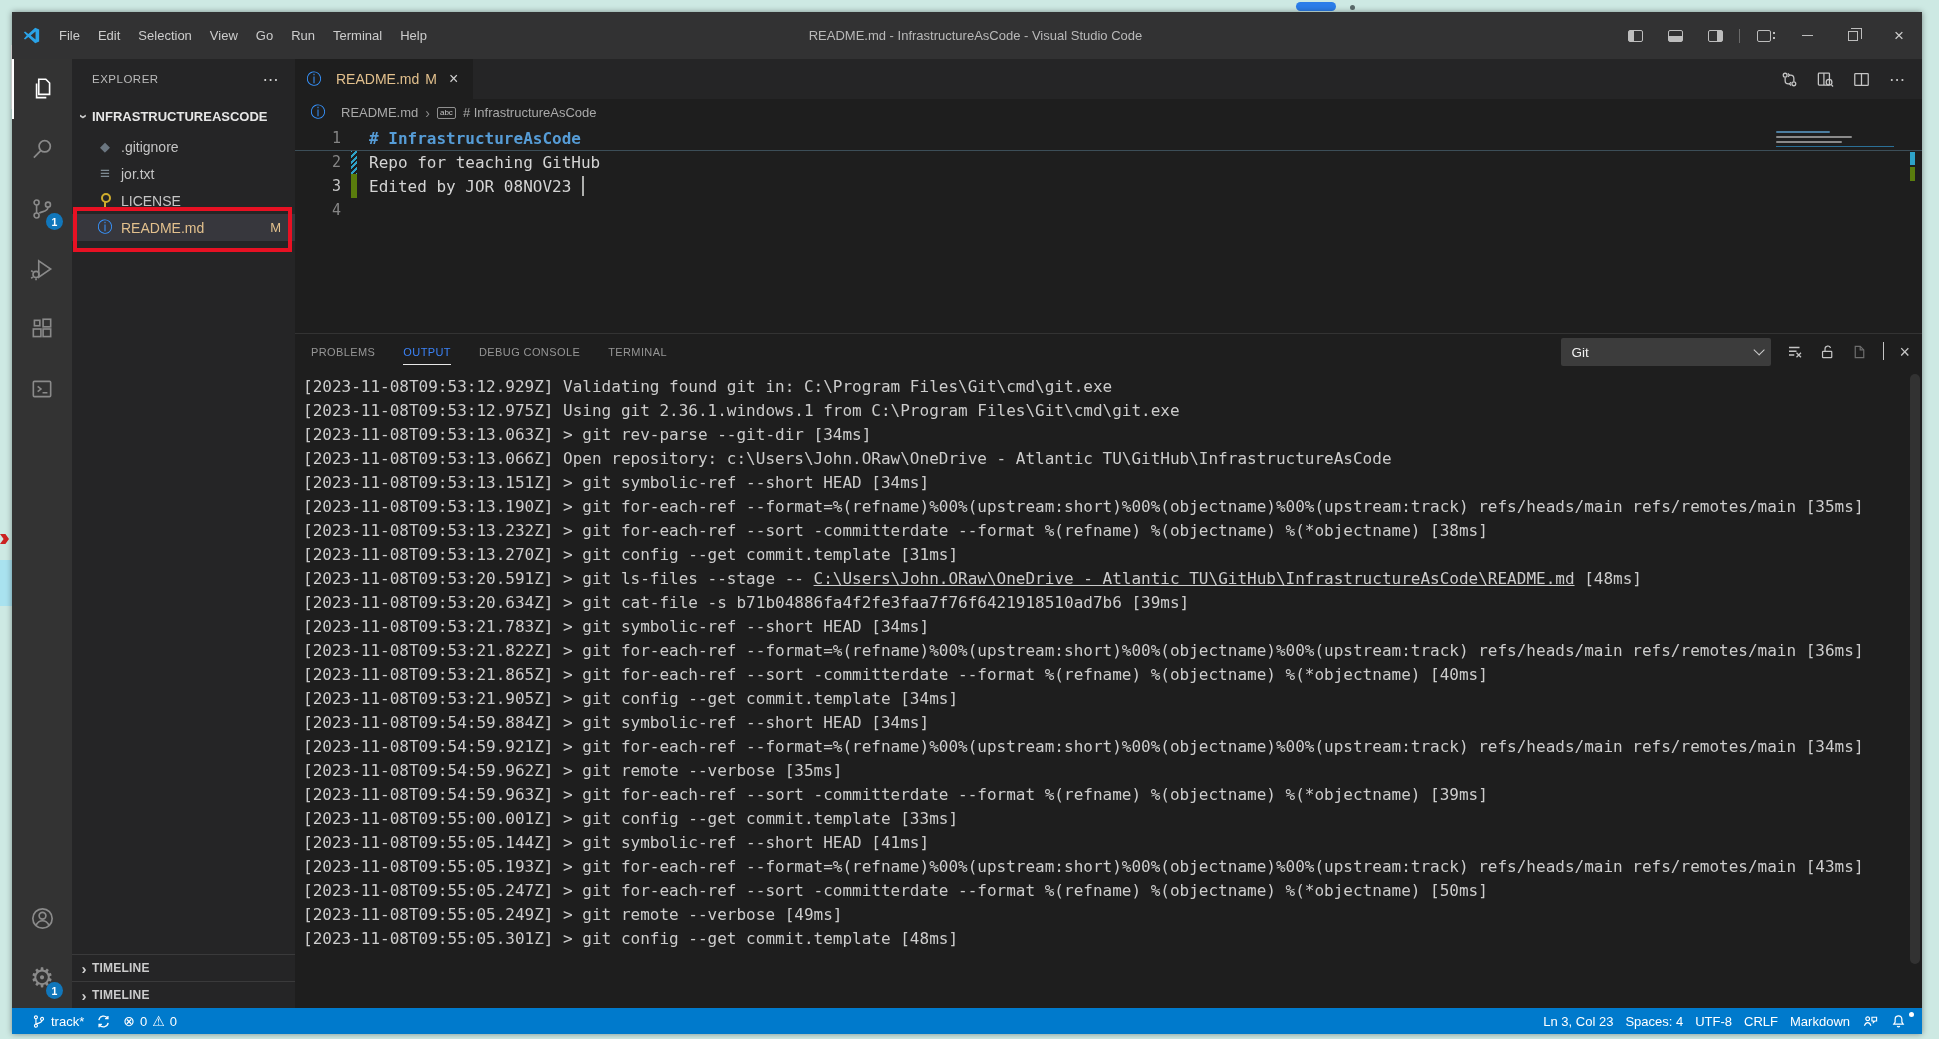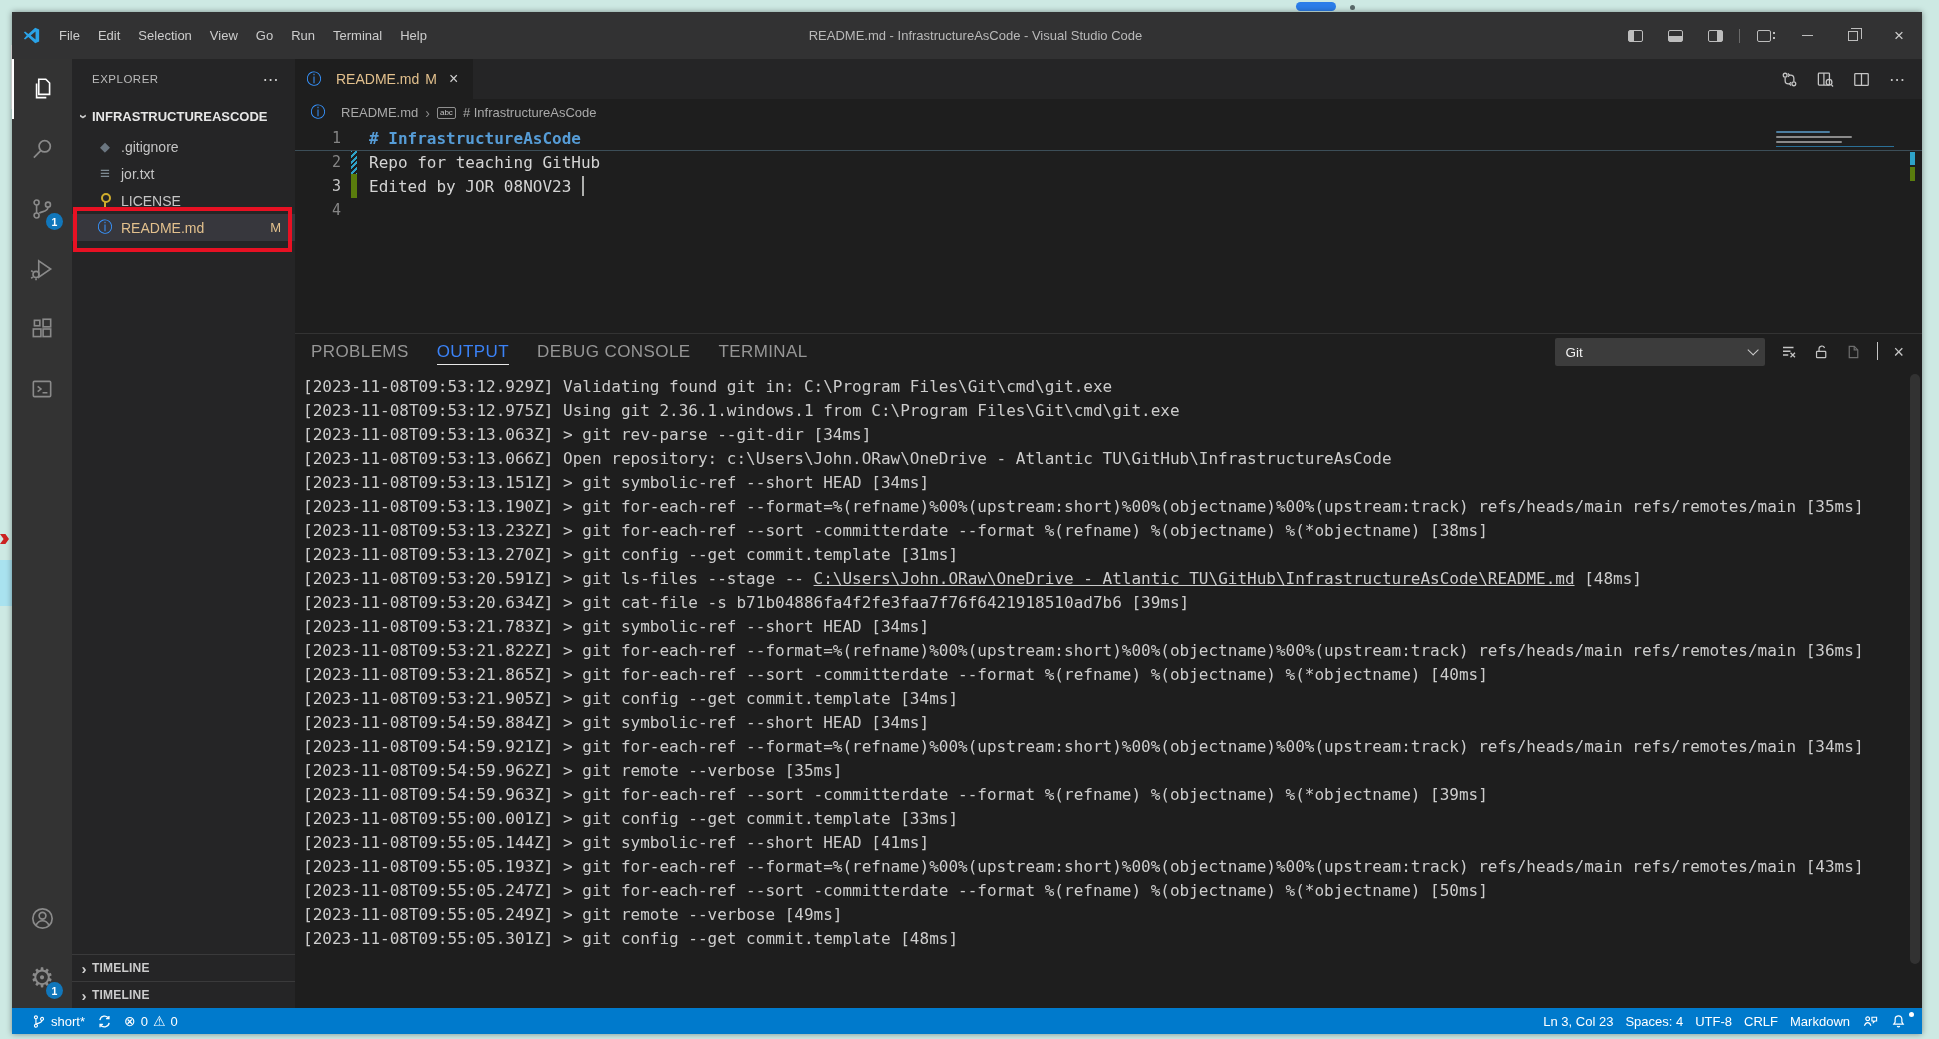--- a/index.html
+++ b/index.html
@@ -99,24 +99,24 @@
   .minimap{position:absolute;right:28px;top:5px;width:118px;}
   .mm-bar{height:2px;margin-bottom:3px;border-radius:1px;}
   .mm-underline{height:1px;background:#2b6f96;margin-top:2px;width:118px;}
   .ruler-mark{position:absolute;right:7px;width:5px;}
   .ruler-modified{top:26px;height:13px;background:#2ea3c9;}
   .ruler-added{top:41px;height:14px;background:#5a7d0d;}
 
   
   .panel{flex:1;display:flex;flex-direction:column;border-top:1px solid #333;position:relative;min-height:0;}
   .panel-tabs{flex:0 0 36px;display:flex;align-items:stretch;padding-left:16px;}
-  .panel-tab{display:flex;align-items:center;margin-right:28px;font-size:17px;letter-spacing:.4px;color:#969696;position:relative;}
+  .panel-tab{display:flex;align-items:center;margin-right:28px;font-size:11px;letter-spacing:.4px;color:#969696;position:relative;}
   .panel-tab.active{color:#3b82f6;}
   .panel-tab.active::after{content:"";position:absolute;left:0;right:0;bottom:5px;height:1px;background:#e7e7e7;}
-  .panel-actions{margin-left:auto;display:flex;align-items:center;gap:15px;padding-right:18px;color:#c5c5c5;}
+  .panel-actions{margin-left:auto;display:flex;align-items:center;gap:15px;padding-right:12px;color:#c5c5c5;}
   .channel-select{width:210px;height:28px;background:#3c3c3c;color:#f0f0f0;font-size:13.5px;display:flex;align-items:center;padding:0 10px;border-radius:2px;}
   .sel-chev{margin-left:auto;width:8px;height:8px;border-right:1.5px solid #ccc;border-bottom:1.5px solid #ccc;transform:rotate(45deg) translateY(-3px);}
   .chev-up{width:9px;height:9px;border-left:1.6px solid #c5c5c5;border-top:1.6px solid #c5c5c5;transform:rotate(45deg) translateY(3px);}
   .pa-close{font-size:18px;line-height:1;}
   .dim{color:#6d6d6d;}
   .output{flex:1;overflow:hidden;padding:5px 0 0 8px;font-family:"DejaVu Sans Mono","Liberation Mono",monospace;font-size:16px;line-height:24px;color:#cccccc;}
   .out-line{height:24px;white-space:pre;}
   .out-link{text-decoration:underline;}
   .out-link:empty{display:none;}
   .panel-scrollbar{position:absolute;right:2px;top:40px;width:10px;height:590px;background:rgba(121,121,121,.22);border-radius:5px;}
@@ -488,21 +488,21 @@
 
   <div class="statusbar">
     <span class="sb-item">
       <svg width="14" height="15" viewBox="0 0 16 16" fill="none" stroke="#fff" stroke-width="1.3">
           <circle cx="4.5" cy="3.2" r="1.7"></circle>
           <circle cx="4.5" cy="12.8" r="1.7"></circle>
           <circle cx="11.5" cy="5" r="1.7"></circle>
           <path d="M4.5 4.9v6.2"></path>
           <path d="M11.5 6.7c0 3.3-4 2.6-7 4.4"></path>
         </svg>
-      <span>short*</span>
+      <span>track*</span>
     </span>
     <span class="sb-item">
       <svg width="15" height="15" viewBox="0 0 16 16" fill="none" stroke="#fff" stroke-width="1.4">
           <path d="M3 6.5a5.2 5.2 0 0 1 9.5-1.8"></path>
           <path d="M13 9.5A5.2 5.2 0 0 1 3.5 11.3"></path>
           <path d="M12.7 2v3h-3M3.3 14v-3h3"></path>
         </svg>
     </span>
     <span class="sb-item">
       <span class="sb-glyph">⊗</span>

